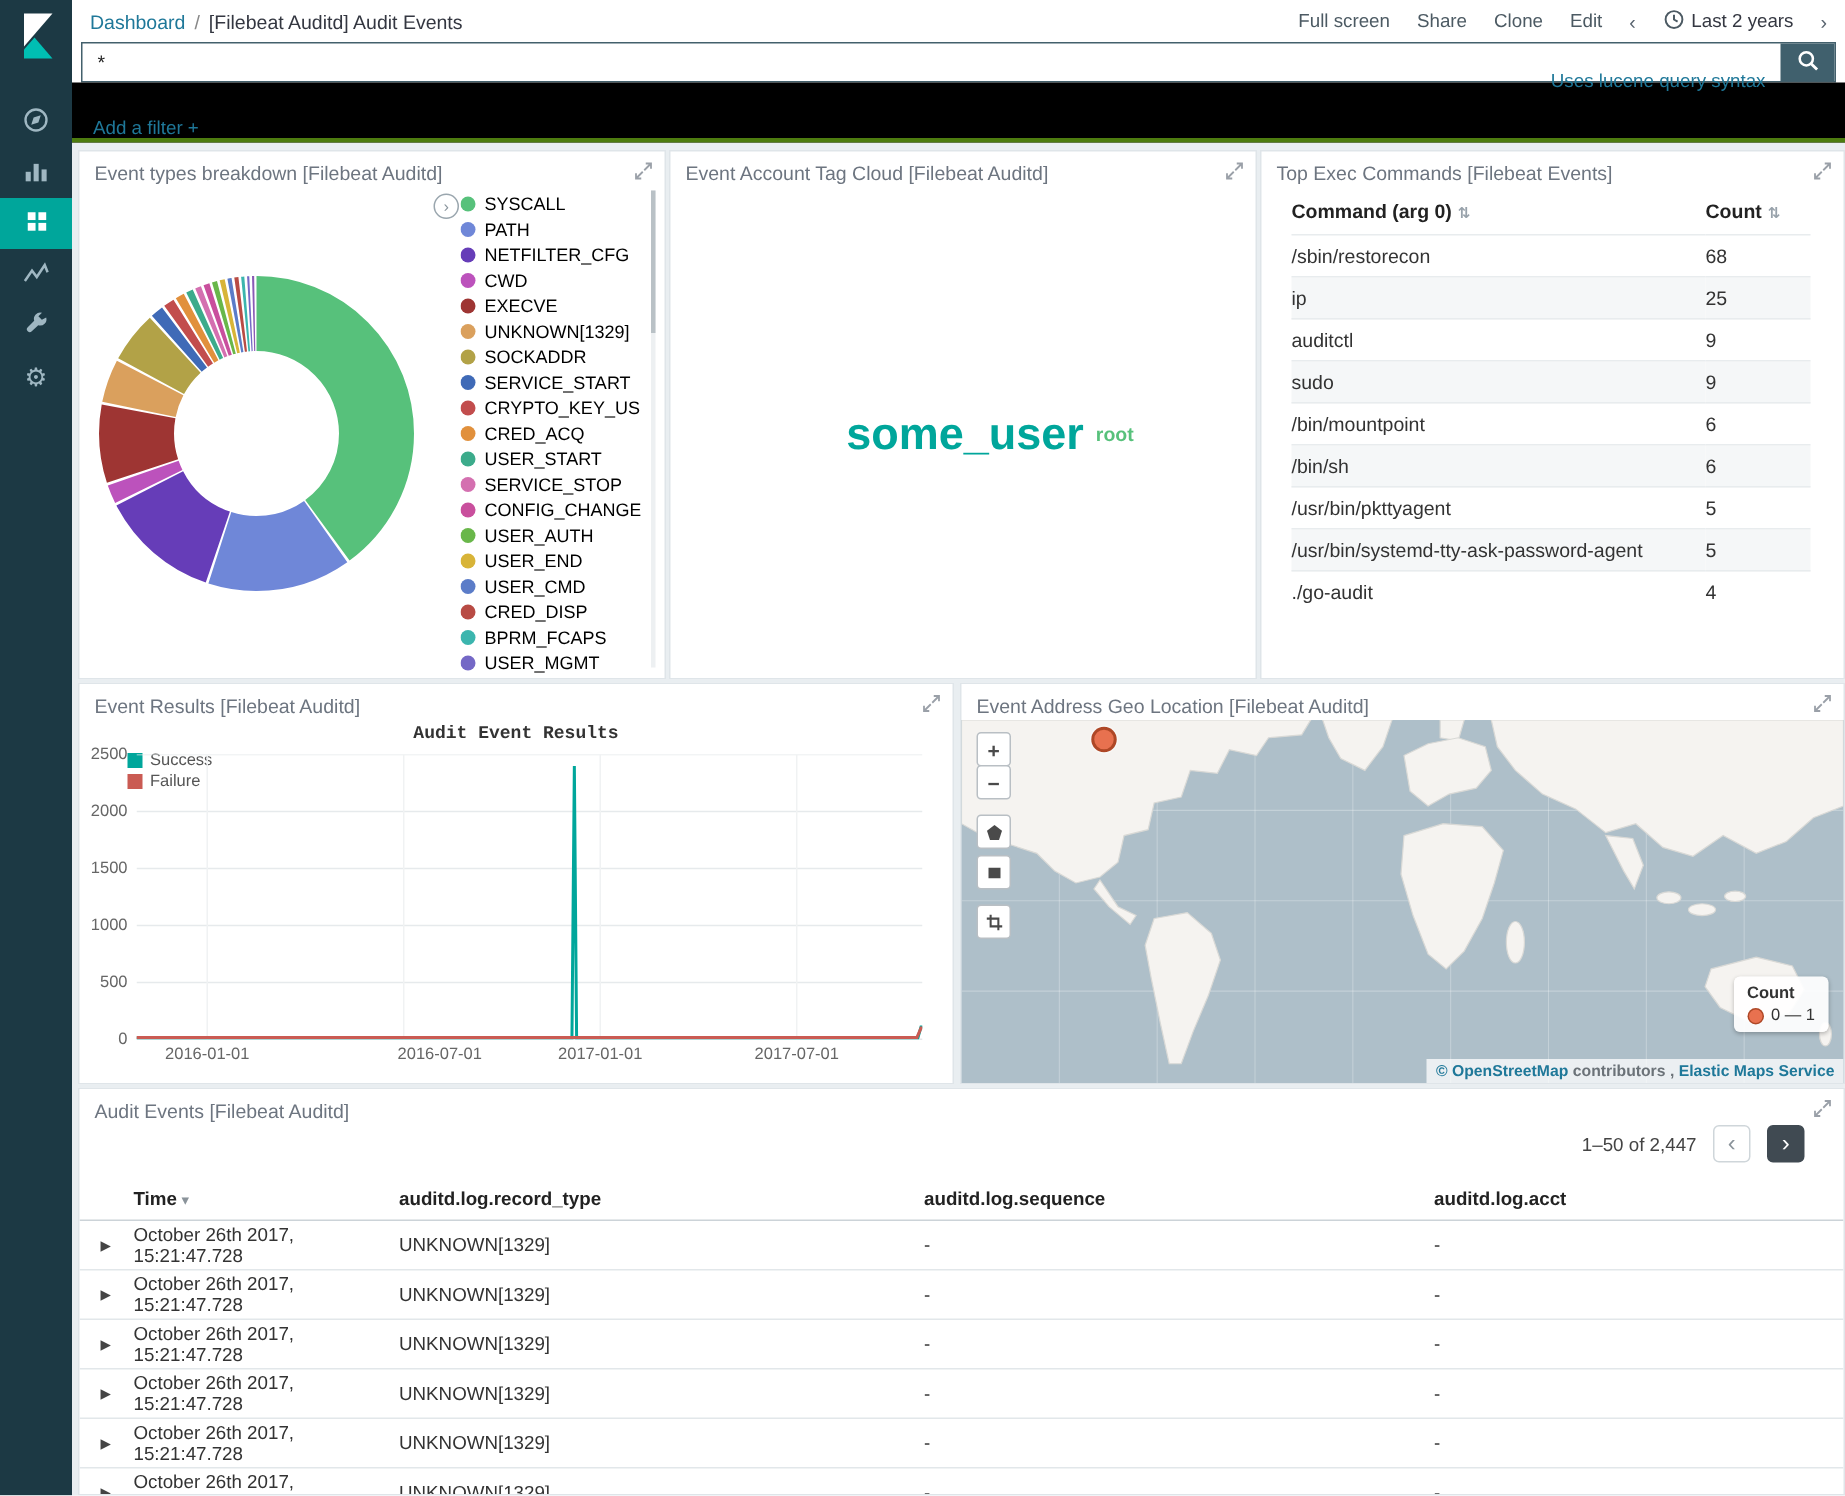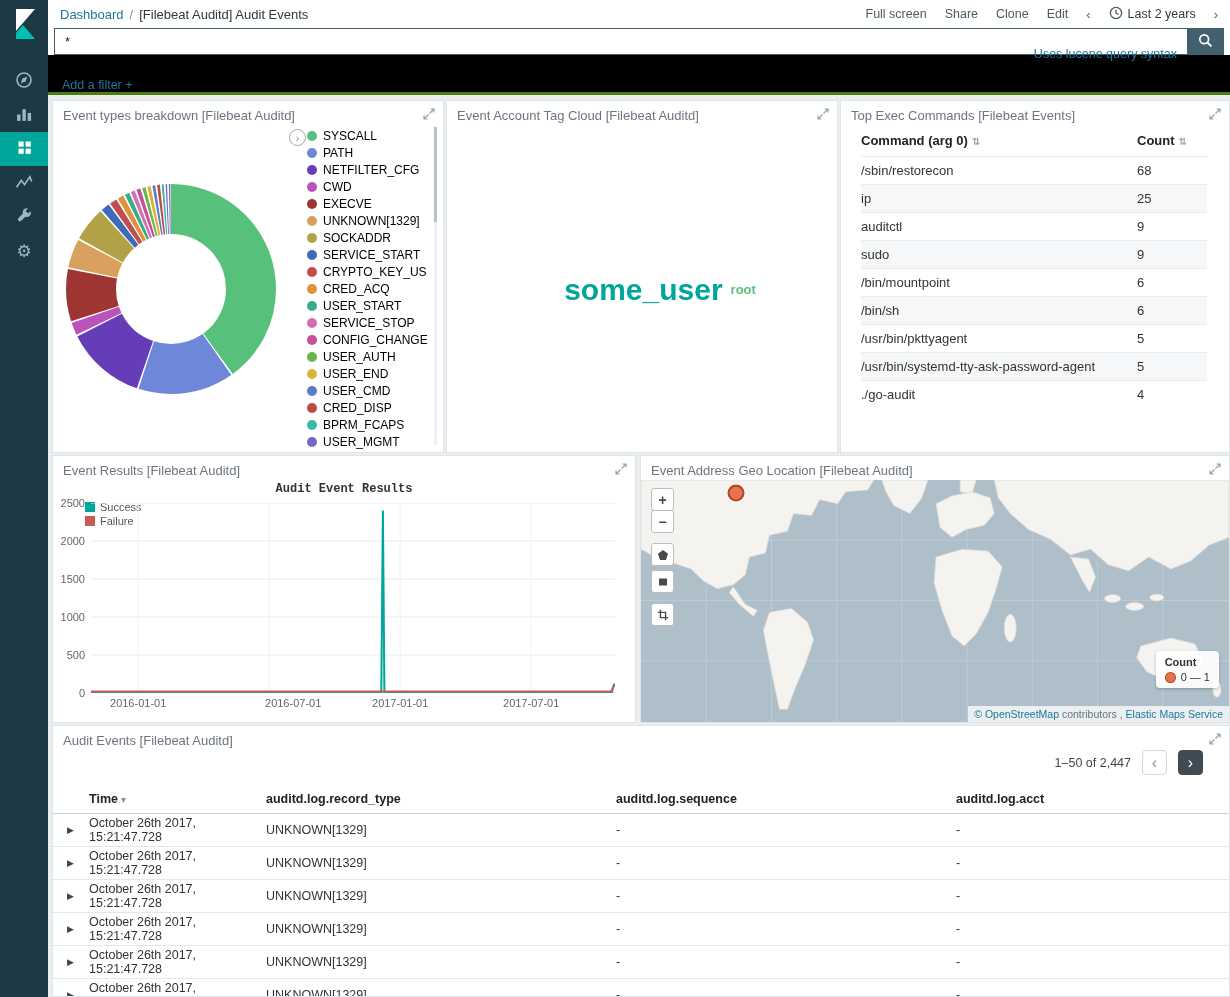--- a/index.html
+++ b/index.html
@@ -85,21 +85,21 @@
   .map-wrap { position:absolute; left:0; right:0; top:24px; bottom:0; overflow:hidden; background:#aebfc9; }
   .map-controls { position:absolute; left:10px; top:8px; display:flex; flex-direction:column; }
   .map-btn { width:23px; height:23px; background:#fff; border:1px solid #b9bfc4; border-radius:3px;
     display:flex; align-items:center; justify-content:center; font-size:14px; font-weight:700; color:#4a4a4a; cursor:pointer; }
   .mt10 { margin-top:10px; } .mt4 { margin-top:4px; } .mtm1 { margin-top:-1px; }
   .map-marker { position:absolute; width:17px; height:17px; border-radius:50%; border:2px solid rgba(155,58,24,.75); transform:translate(-50%,-50%); cursor:pointer; box-shadow:0 0 0 1px rgba(255,255,255,.4); }
   .map-legend { position:absolute; right:10px; bottom:34px; background:rgba(255,255,255,.92); border-radius:4px; padding:5px 9px; box-shadow:0 1px 3px rgba(0,0,0,.25); font-size:11px; color:#333; }
   .map-legend .lg-title { font-weight:700; margin-bottom:3px; }
   .map-legend .row { display:flex; align-items:center; gap:5px; }
   .lg-dot { width:11px; height:11px; border-radius:50%; border:1.5px solid rgba(155,58,24,.75); flex:none; }
-  .map-attr { position:absolute; right:0; bottom:0; font-size:10.5px; padding:2px 6px; background:rgba(255,255,255,.75); color:#6b7278; }
+  .map-attr { position:absolute; right:0; bottom:0; font-size:10.5px; padding:2px 6px; background:rgba(255,255,255,.75); color:#6b7278;font-weight:bold; }
   .map-attr .lnk { color:var(--link,#1f7899); cursor:pointer; }
 
   
   .ae-pager { position:absolute; top:24px; right:26px; display:flex; align-items:center; gap:11px; font-size:12.5px; color:#444; }
   .pg-btn { width:25px; height:25px; border:1px solid #cfd6da; border-radius:4px; background:#fff; color:#8a939a;
     display:flex; align-items:center; justify-content:center; font-size:16px; cursor:pointer; }
   .pg-btn.dark { background:var(--dark-button-bg,#404a52); color:#fff; border-color:var(--dark-button-bg,#404a52); }
   .ae-table { position:absolute; left:0; right:0; top:58px; }
   .ae-row { display:grid; grid-template-columns:36px 177px 350px 340px 1fr; align-items:center; height:33px;
     border-bottom:1px solid #e2e7ea; font-size:12.5px; color:#333; }

